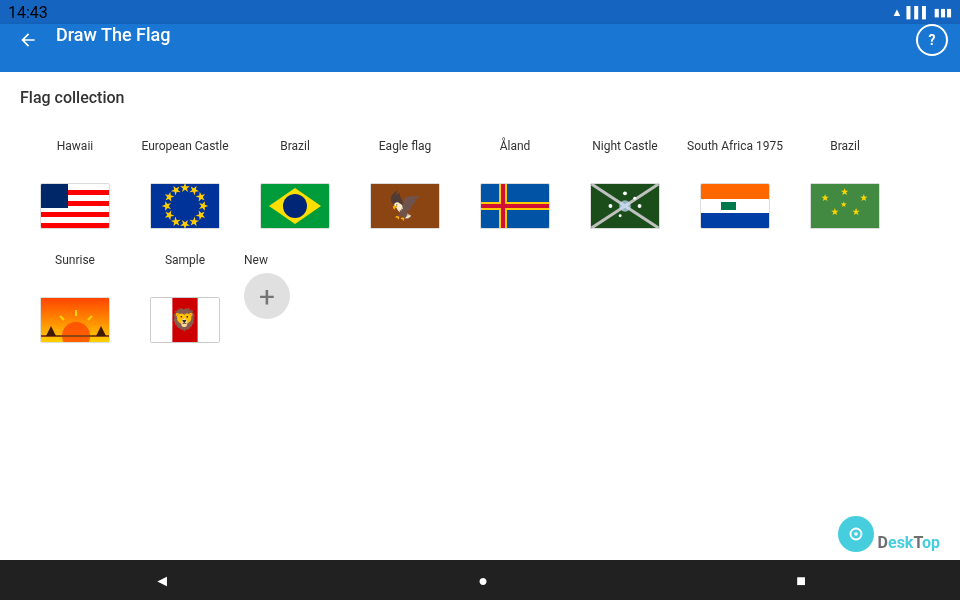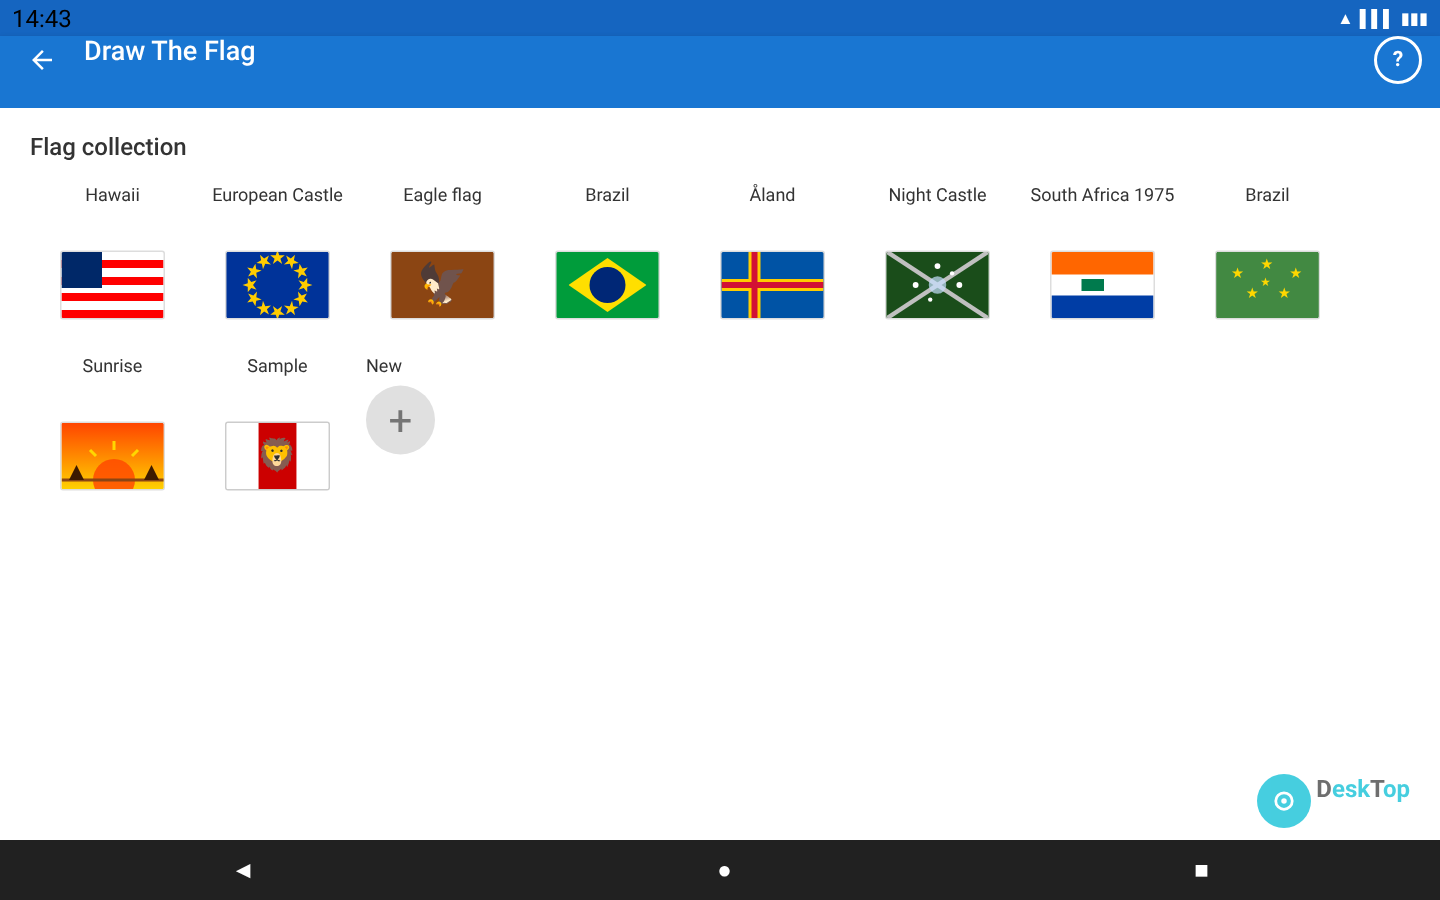--- a/index.html
+++ b/index.html
@@ -81,21 +81,21 @@
       height: calc(600px - 24px - 48px - 40px);
       background: white;
       padding: 16px 20px;
       overflow-y: auto;
     }
 
     #collection-title {
       font-size: 16px;
       font-weight: 500;
       color: #333;
-      margin-bottom: 8px;
+      margin-bottom: 24px;
     }
 
     
     .flag-row {
       display: flex;
       flex-wrap: wrap;
       gap: 0;
       margin-bottom: 8px;
     }
 
@@ -172,21 +172,21 @@
       cursor: pointer;
       padding: 8px 20px;
     }
 
     
     #desktop-watermark {
       position: absolute;
       bottom: 48px;
       right: 20px;
       display: flex;
-      align-items: flex-start;
+      align-items: flex-end;
       gap: 4px;
       opacity: 0.85;
     }
     .watermark-icon {
       width: 36px;
       height: 36px;
       background: #26c6da;
       border-radius: 50%;
       display: flex;
       align-items: center;
@@ -412,35 +412,35 @@
             <polygon points="35,10 36.2,13.6 40,13.6 37,16 38.2,19.6 35,17.2 31.8,19.6 33,16 30,13.6 33.8,13.6" transform="rotate(240, 35, 23) translate(0,-11)"></polygon>
             <polygon points="35,10 36.2,13.6 40,13.6 37,16 38.2,19.6 35,17.2 31.8,19.6 33,16 30,13.6 33.8,13.6" transform="rotate(270, 35, 23) translate(0,-11)"></polygon>
             <polygon points="35,10 36.2,13.6 40,13.6 37,16 38.2,19.6 35,17.2 31.8,19.6 33,16 30,13.6 33.8,13.6" transform="rotate(300, 35, 23) translate(0,-11)"></polygon>
             <polygon points="35,10 36.2,13.6 40,13.6 37,16 38.2,19.6 35,17.2 31.8,19.6 33,16 30,13.6 33.8,13.6" transform="rotate(330, 35, 23) translate(0,-11)"></polygon>
           </g>
         </svg>
       </div>
     </div>
 
     <div class="flag-item">
+      <span class="flag-label">Brazil</span>
+      <div class="flag-image flag-brazil">
+        <div class="brazil-diamond">
+          <div class="brazil-circle"></div>
+        </div>
+      </div>
+    </div>
+
+    <div class="flag-item">
       <span class="flag-label">Eagle flag</span>
       <div class="flag-image flag-eagle">
         <svg width="70" height="46" viewBox="0 0 70 46">
           <rect width="70" height="46" fill="#8B4513"></rect>
           <text x="35" y="32" text-anchor="middle" font-size="28" fill="#DAA520">🦅</text>
         </svg>
-      </div>
-    </div>
-
-    <div class="flag-item">
-      <span class="flag-label">Brazil</span>
-      <div class="flag-image flag-brazil">
-        <div class="brazil-diamond">
-          <div class="brazil-circle"></div>
-        </div>
       </div>
     </div>
 
     <div class="flag-item">
       <span class="flag-label">Åland</span>
       <div class="flag-image flag-aland">
         <div class="aland-red-v"></div>
         <div class="aland-red-h"></div>
       </div>
     </div>

